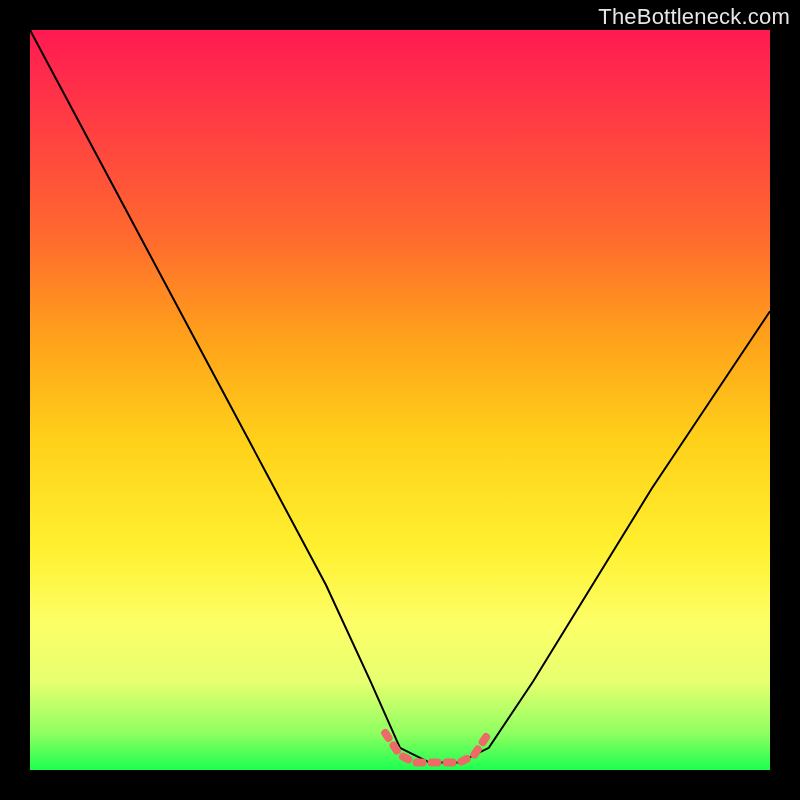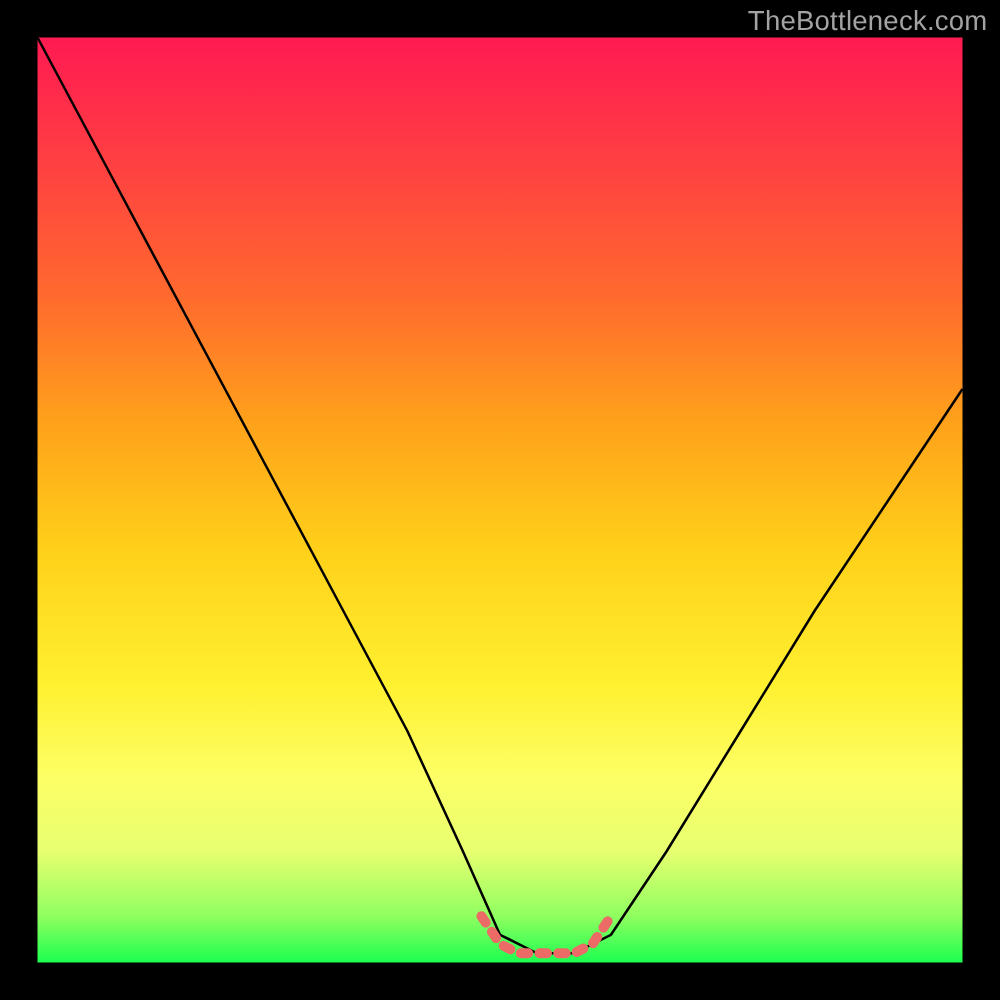--- a/index.html
+++ b/index.html
@@ -14,21 +14,21 @@
   .outer {
     width: 800px;
     height: 800px;
     background: #000;
     position: relative;
   }
   .watermark {
     position: absolute;
     top: 4px;
     right: 10px;
-    color: #a3a3a3;
+    color: #e5e5e5;
     font-size: 22px;
     font-weight: 400;
     letter-spacing: 0.2px;
     z-index: 50;
   }
   .plot {
     position: absolute;
     left: 30px;
     top: 30px;
     width: 740px;

